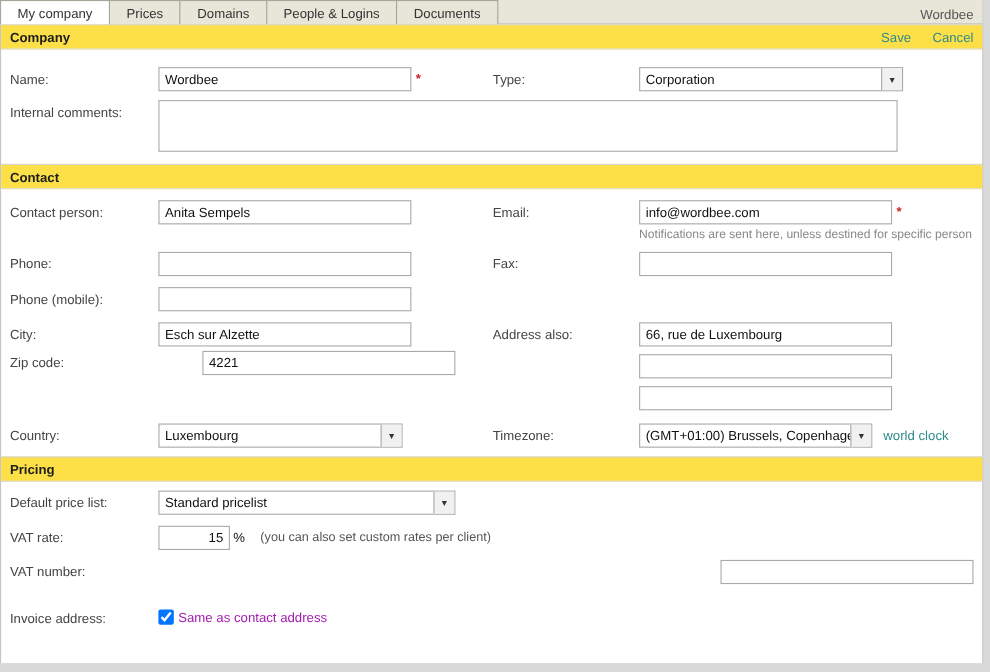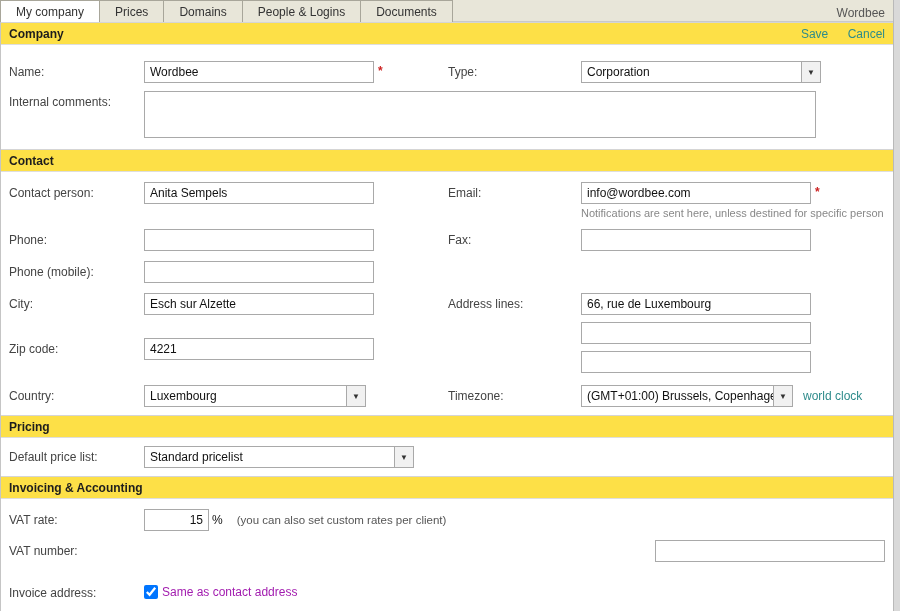--- a/index.html
+++ b/index.html
@@ -53,21 +53,21 @@
     width: 19px; border-left: 1px solid #a9a9a9; background: #f1f1f1; color: #333;
     display: flex; align-items: center; justify-content: center; font-size: 8px; cursor: pointer;
   }
   .combo-240 { width: 240px; }
   .combo-222 { width: 222px; }
   .combo-212 { width: 212px; }
   .combo-270 { width: 270px; }
 
   .stack { display: flex; flex-direction: column; }
   .gap7 { margin-top: 7px; }
-  .gap8 { margin-top: 23px; }
+  .gap8 { margin-top: 4px; gap: 40px; }
 
   .vat-input { width: 65px; text-align: right; }
   .unit { padding-top: 4px; margin-left: 3px; color: #111; }
   .inline-note { padding-top: 5px; margin-left: 14px; color: #555; font-size: 11.5px; }
   .link { color: #2e8b8b; text-decoration: none; cursor: pointer; }
   .tz-link { padding-top: 4px; margin-left: 10px; }
 
   .chk-wrap { display: flex; align-items: center; padding-top: 2px; }
   .chk-wrap input { width: 14px; height: 14px; margin-right: 4px; }
   .chk-label { color: #a21caf; }
@@ -166,21 +166,21 @@
           <span class="lbl-l">City:</span>
           <input type="text" class="w230" value="Esch sur Alzette" style="">
         </div>
         <div style="display:flex" class="gap8">
           <span class="lbl-l">Zip code:</span>
           <input type="text" class="w230" value="4221" style="">
         </div>
       </div>
     </div>
     <div class="half-r">
-      <span class="lbl-r">Address lines:</span>
+      <span class="lbl-r">Address also:</span>
       <div class="stack">
         <input type="text" class="w230" value="66, rue de Luxembourg" style="">
         <input type="text" class="w230 gap7" value="" style="">
         <input type="text" class="w230 gap7" value="" style="">
       </div>
     </div>
   </div>
 
   <div class="row mt12">
     <div class="half-l">
@@ -205,23 +205,20 @@
   </div>
 
   <div class="row mt8">
     <span class="lbl-l">Default price list:</span>
     <span class="combo combo-270">
       <span class="combo-text">Standard pricelist</span>
       <span class="combo-btn">▼</span>
     </span>
   </div>
 
-  <div class="band mt8">
-    <span class="band-title">Invoicing &amp; Accounting</span>
-  </div>
 
   <div class="row mt10">
     <span class="lbl-l">VAT rate:</span>
     <input type="text" class="vat-input" value="15" style="">
     <span class="unit">%</span>
     <span class="inline-note">(you can also set custom rates per client)</span>
   </div>
 
   <div class="row mt9">
     <span class="lbl-l">VAT number:</span>

